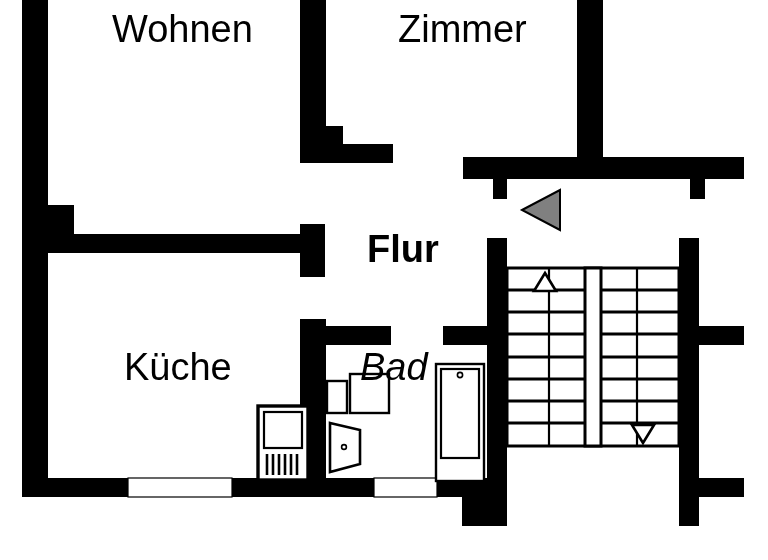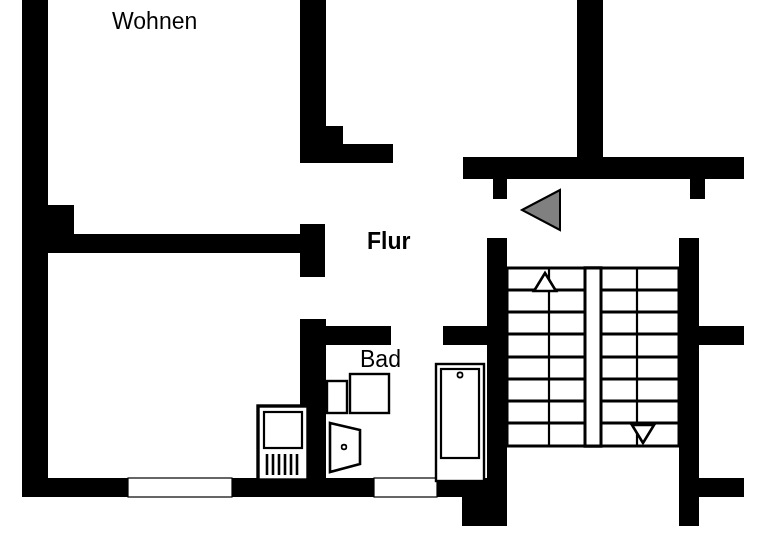--- a/index.html
+++ b/index.html
@@ -24,32 +24,32 @@
     position: absolute;
     top: 0;
     left: 0;
     width: 768px;
     height: 560px;
     display: block;
   }
   .room-label {
     position: absolute;
     font-family: "Liberation Sans", sans-serif;
-    font-size: 23px;
+    font-size: 38px;
     font-weight: 400;
     color: #000000;
     white-space: nowrap;
     letter-spacing: 0px;
     line-height: 1;
   }
   .label-wohnen { left: 112px; top: 10px; }
   .label-zimmer { left: 398px; top: 10px; }
   .label-flur   { left: 367px; top: 230px; font-weight: bold; }
   .label-kueche { left: 124px; top: 348px; }
-  .label-bad    { left: 360px; top: 348px; }
+  .label-bad    { left: 360px; top: 348px; font-style: italic; }
 </style>
 </head>
 <body>
 
 <div id="plan-root">
 
   <svg id="plan-svg" viewBox="0 0 768 560" xmlns="http://www.w3.org/2000/svg">
 
     <g fill="#000000" stroke="none">
 
@@ -162,19 +162,21 @@
 
       <polygon points="632,425 654,425 643,443" fill="#ffffff" stroke="#000000" stroke-width="2.6"></polygon>
     </g>
 
     <polygon points="522,210 560,190 560,230" fill="#808080" stroke="#000000" stroke-width="2"></polygon>
 
   </svg>
 
   <div class="room-label label-wohnen">Wohnen</div>
 
+  <div class="room-label label-zimmer">Zimmer</div>
 
   <div class="room-label label-flur">Flur</div>
 
+  <div class="room-label label-kueche">Küche</div>
 
   <div class="room-label label-bad">Bad</div>
 
 </div>
 
 </body></html>

